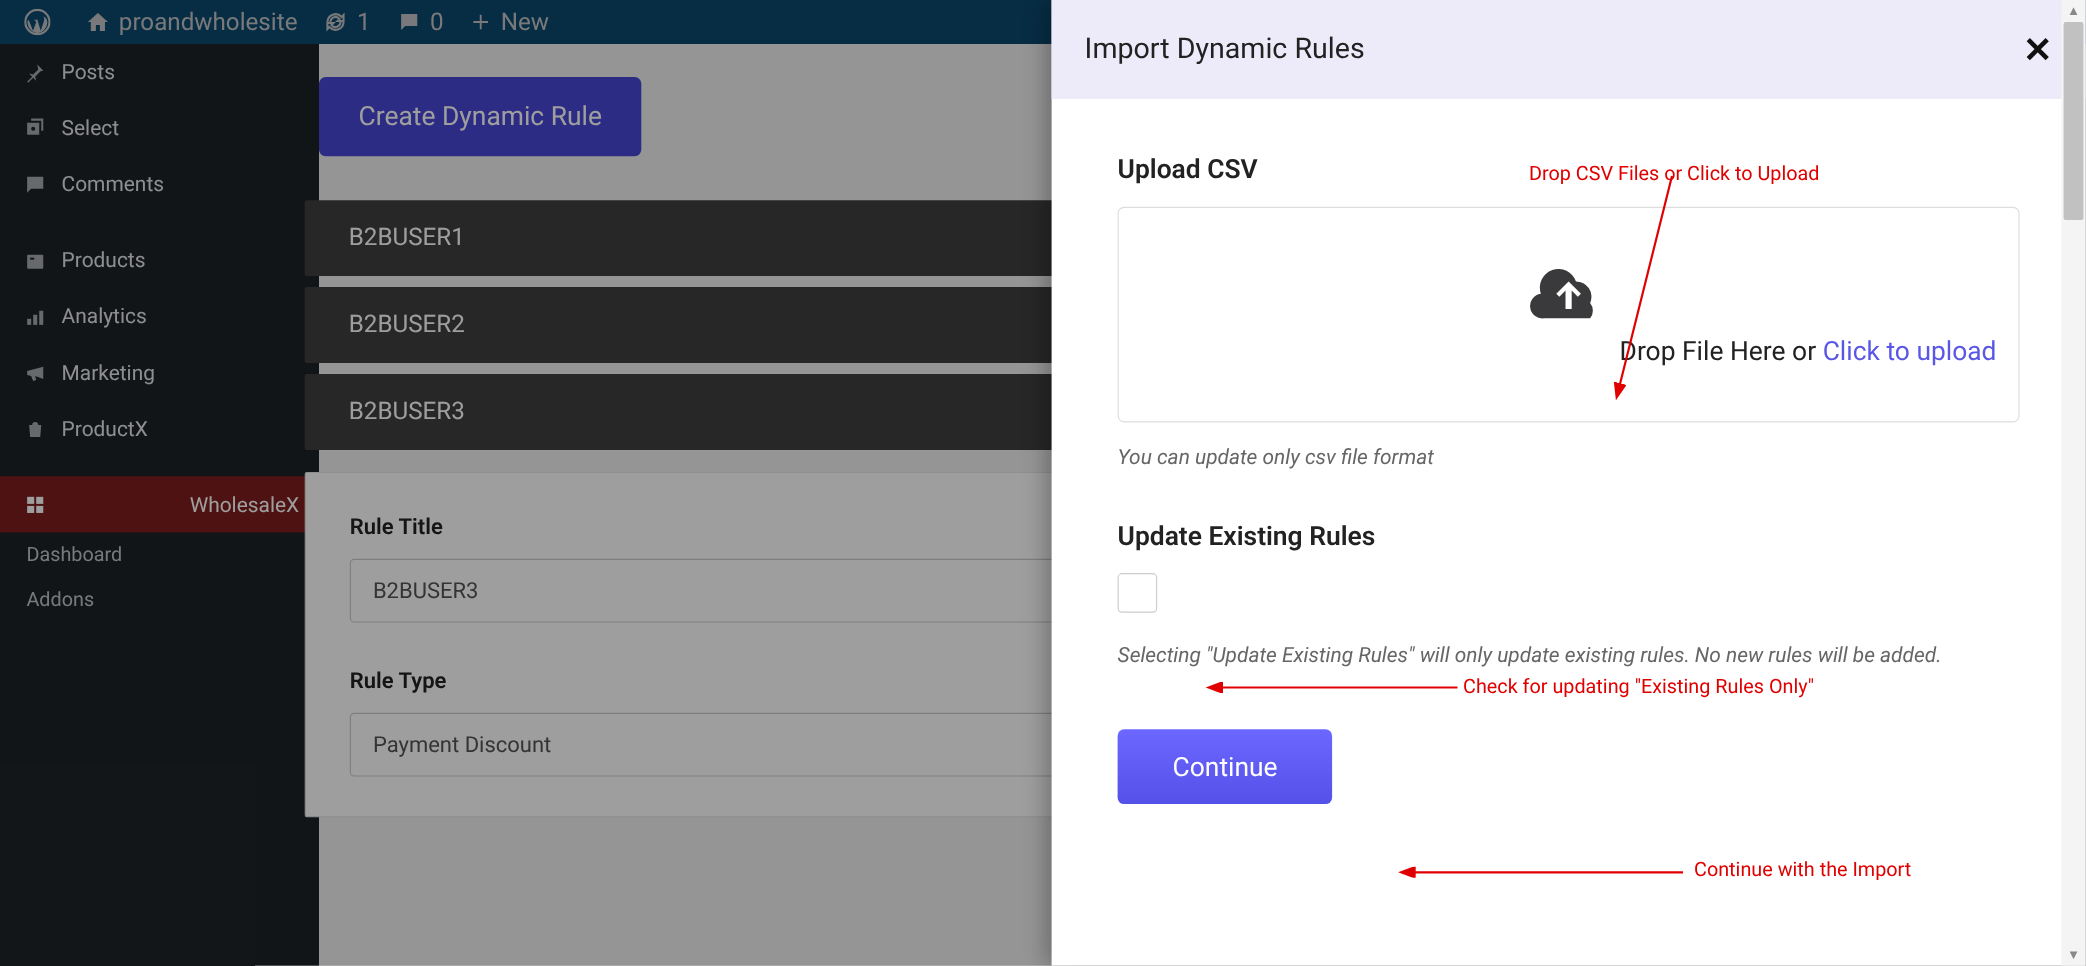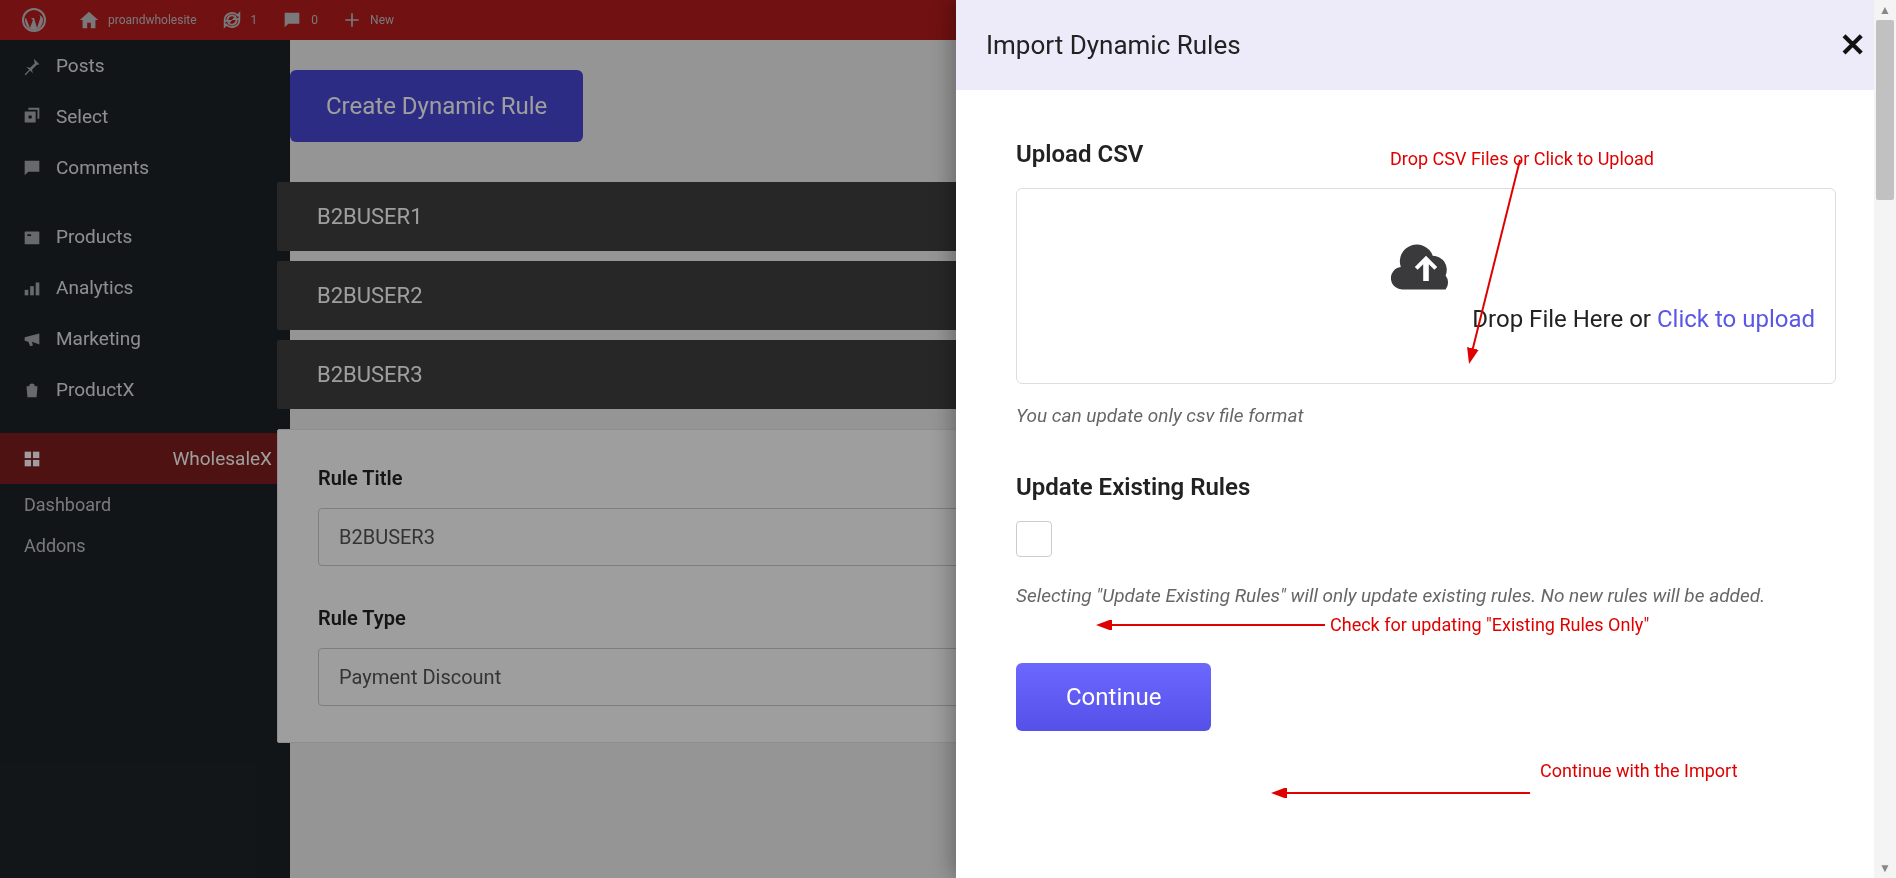--- a/index.html
+++ b/index.html
@@ -1,19 +1,19 @@
 <!DOCTYPE html>
 <html><head>
 <meta charset="utf-8">
 <style>
 * { margin: 0; padding: 0; box-sizing: border-box; font-family: -apple-system, BlinkMacSystemFont, "Segoe UI", Roboto, sans-serif; }
 body { background: #f0f0f1; overflow: hidden; width: 1896px; height: 878px; position: relative; }
 
 
-.admin-bar { height: 40px; background: #b91c1c; display: flex; align-items: center; padding: 0 10px; color: #c3c4c7; font-size: 12px; }
+.admin-bar { height: 40px; background: #0c4a6e; display: flex; align-items: center; padding: 0 10px; color: #c3c4c7; font-size: 22px; }
 .admin-bar .ab-item { display: inline-flex; align-items: center; padding: 0 12px; height: 40px; cursor: pointer; }
 .admin-bar .icon { margin-right: 8px; }
 
 
 .dim { position: absolute; top: 0; left: 0; right: 0; bottom: 0; background: rgba(0,0,0,0.38); z-index: 5; }
 
 
 .sidebar { width: 290px; background: #1d2327; height: calc(100% - 40px); float: left; color: #f0f0f1; font-size: 19px; position: relative; z-index: 1;}
 .menu-item { display: flex; align-items: center; padding: 14px 18px; cursor: pointer; color: #e6e6e8; }
 .menu-item.current { background: #7f1d1d; color: #fff; position: relative; justify-content: space-between; }
@@ -266,21 +266,21 @@
 <div class="annot" style="top:614px; left:1330px;">Check for updating "Existing Rules Only"</div>
 <svg class="arrow-svg" style="top:620px; left:1095px;" width="240" height="10">
     <defs>
       <marker id="ah2" markerWidth="10" markerHeight="10" refX="6" refY="3" orient="auto">
         <path d="M0,0 L0,6 L8,3 z" fill="#e10000"></path>
       </marker>
     </defs>
     <line x1="230" y1="5" x2="5" y2="5" stroke="#e10000" stroke-width="2" marker-end="url(#ah2)"></line>
   </svg>
 
-<div class="annot" style="top:760px; left:1540px;">Continue with the Import</div>
+<div class="annot" style="top:780px; left:1540px;">Continue with the Import</div>
 <svg class="arrow-svg" style="top:788px; left:1270px;" width="270" height="10">
     <defs>
       <marker id="ah3" markerWidth="10" markerHeight="10" refX="6" refY="3" orient="auto">
         <path d="M0,0 L0,6 L8,3 z" fill="#e10000"></path>
       </marker>
     </defs>
     <line x1="260" y1="5" x2="5" y2="5" stroke="#e10000" stroke-width="2" marker-end="url(#ah3)"></line>
   </svg>
 
 </body></html>

